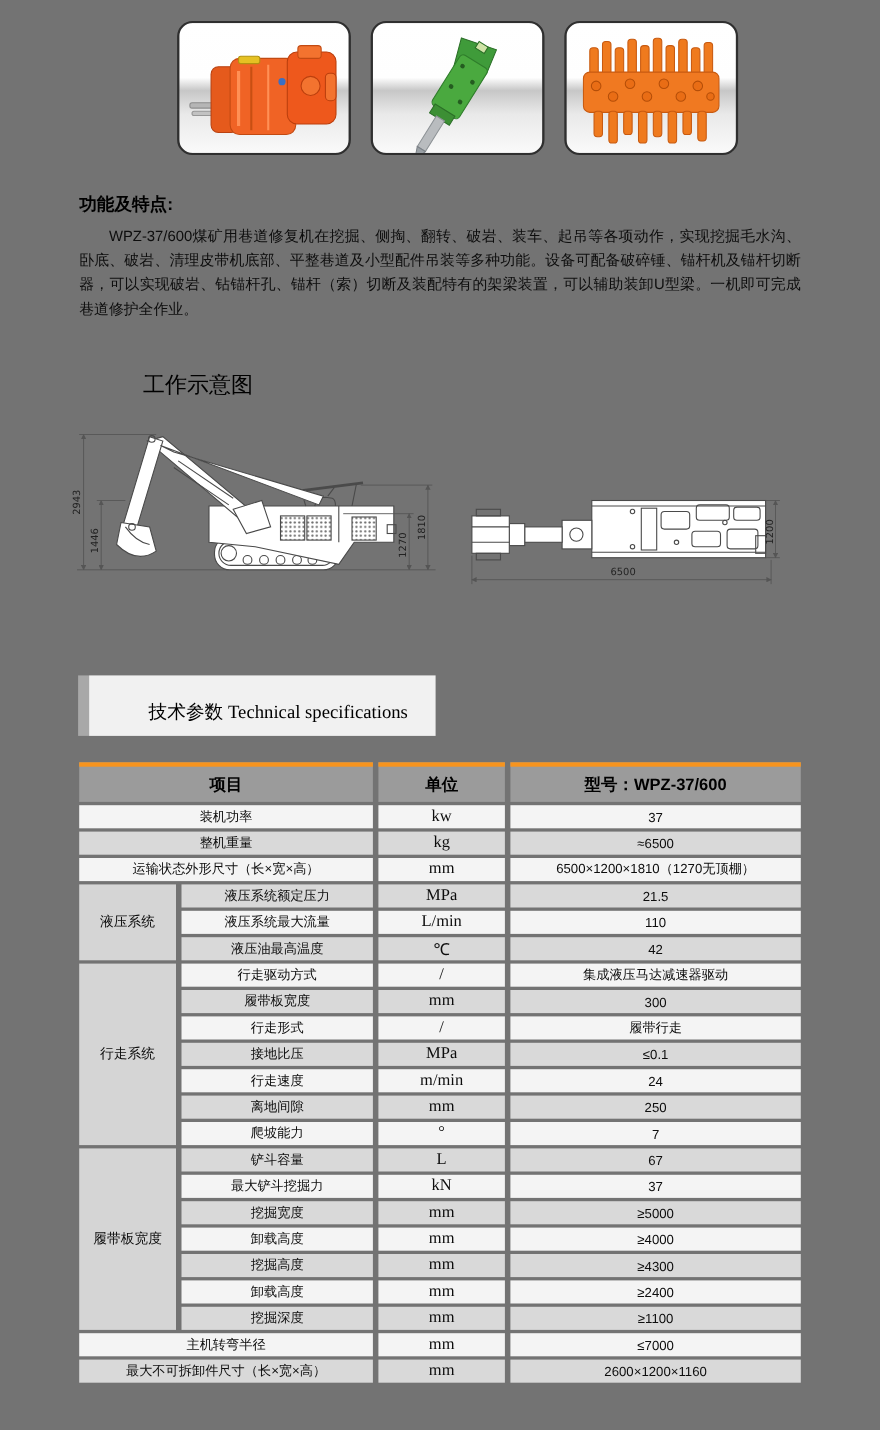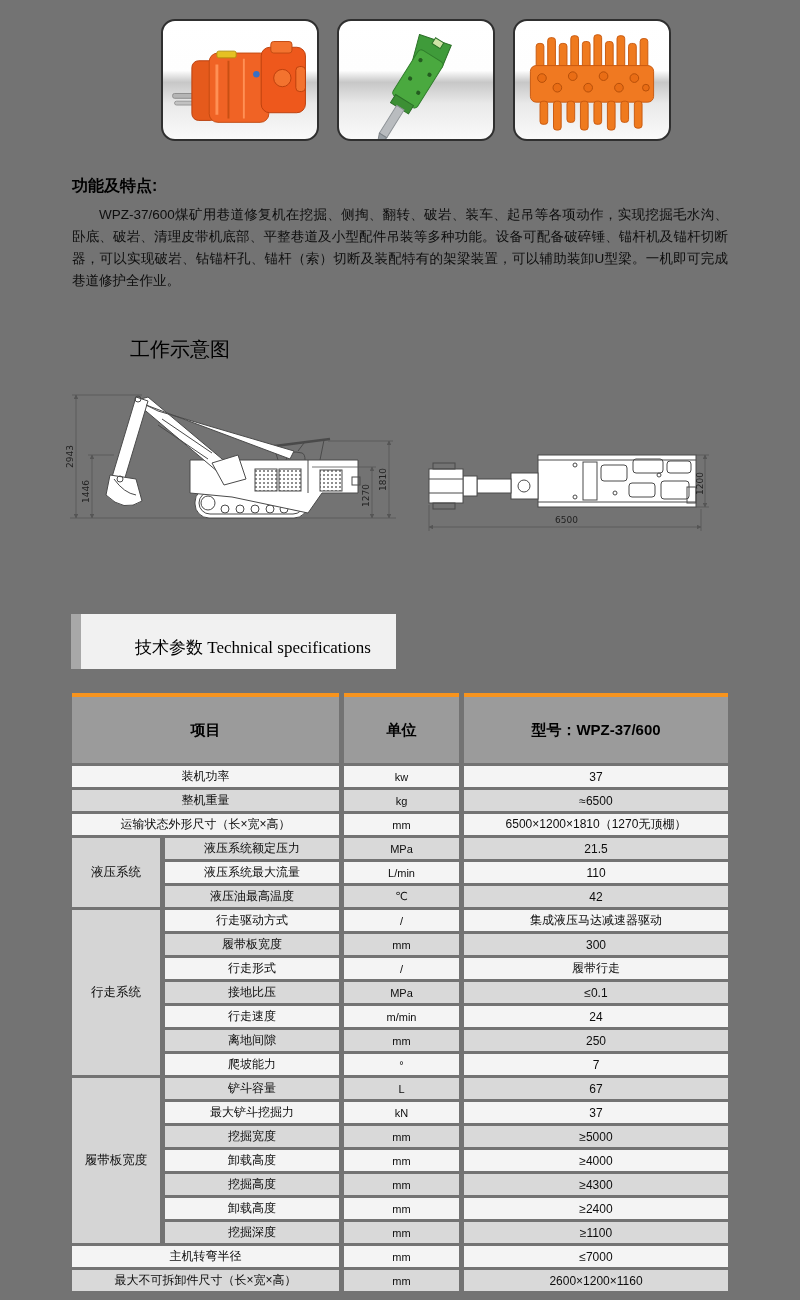--- a/index.html
+++ b/index.html
@@ -30,27 +30,27 @@
   
   .section-bar{position:absolute;left:71px;top:614px;width:10px;height:55px;background:#a8a8a8;}
   .section-box{position:absolute;left:81px;top:614px;width:315px;height:55px;background:#f1f1f1;}
   .section-title{position:absolute;left:95px;top:636px;font-size:17px;color:#000;
      font-family:Liberation Serif, serif;letter-spacing:0px;margin-left:40px;}
 
   
   .spec-table{position:absolute;left:67px;top:690px;width:666px;border-collapse:separate;
      border-spacing:5px 3px;table-layout:fixed;}
   .spec-table th{border-top:4px solid #f7941e;background:#9b9b9b;height:32px;
-     font-size:15px;font-weight:bold;color:#000;text-align:center;padding:17px;}
+     font-size:15px;font-weight:bold;color:#000;text-align:center;padding:0;}
   .spec-table td{height:21px;font-size:12px;text-align:center;vertical-align:middle;
      padding:0 2px;color:#0d0d0d;}
   tr.row-light td{background:#f4f4f4;}
   tr.row-dark td{background:#d9d9d9;}
   .spec-table td.group-cell{background:#d5d5d5;font-size:12.5px;}
-  .spec-table td.unit-cell{font-size:11px;}
+  .spec-table td.unit-cell{font-size:15px;font-family:Liberation Serif, serif;}
 </style>
 </head>
 <body>
 
 <div class="page">
 
   <div class="product-frame pf1">
     <svg viewBox="0 0 160 120">
       <rect x="10" y="74" width="32" height="5" rx="2" fill="#b5b5b5" stroke="#8d8d8d"></rect>
       <rect x="12" y="82" width="22" height="4" rx="2" fill="#c2c2c2" stroke="#979797"></rect>

